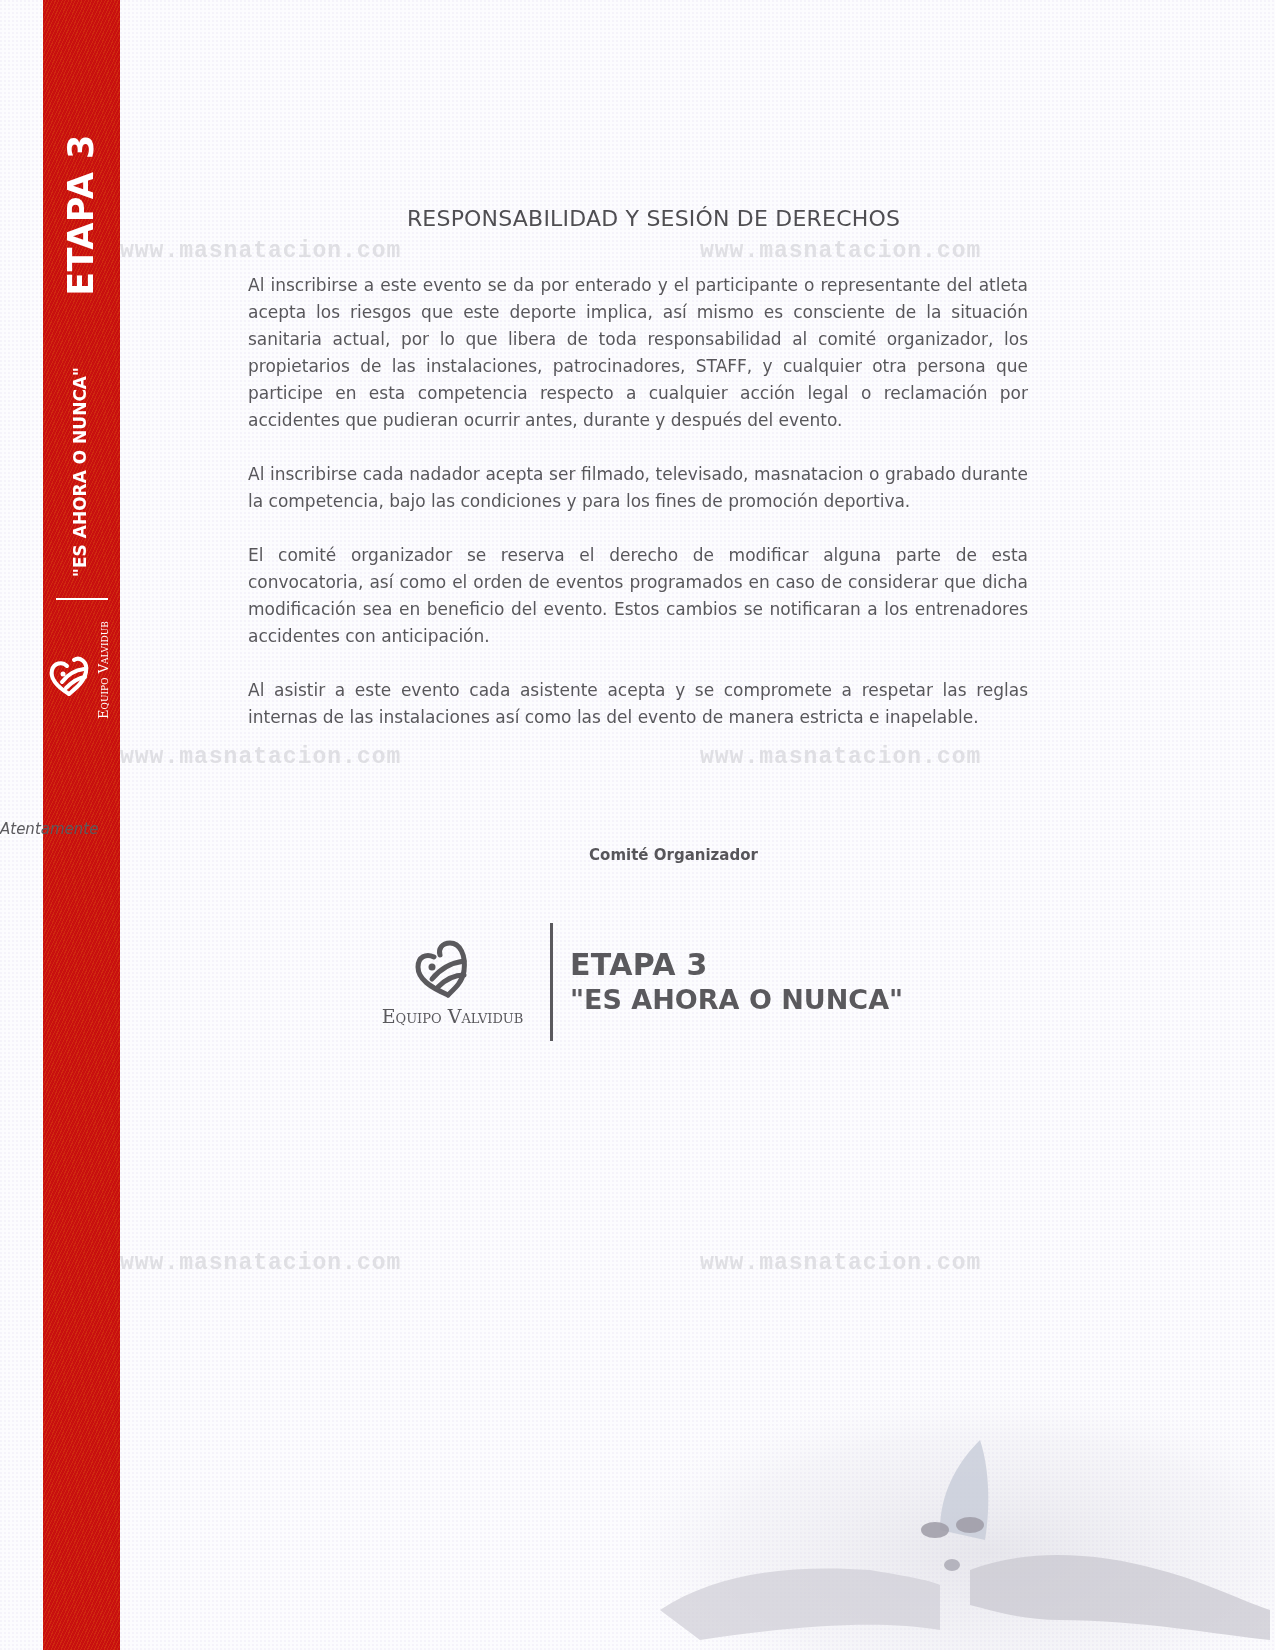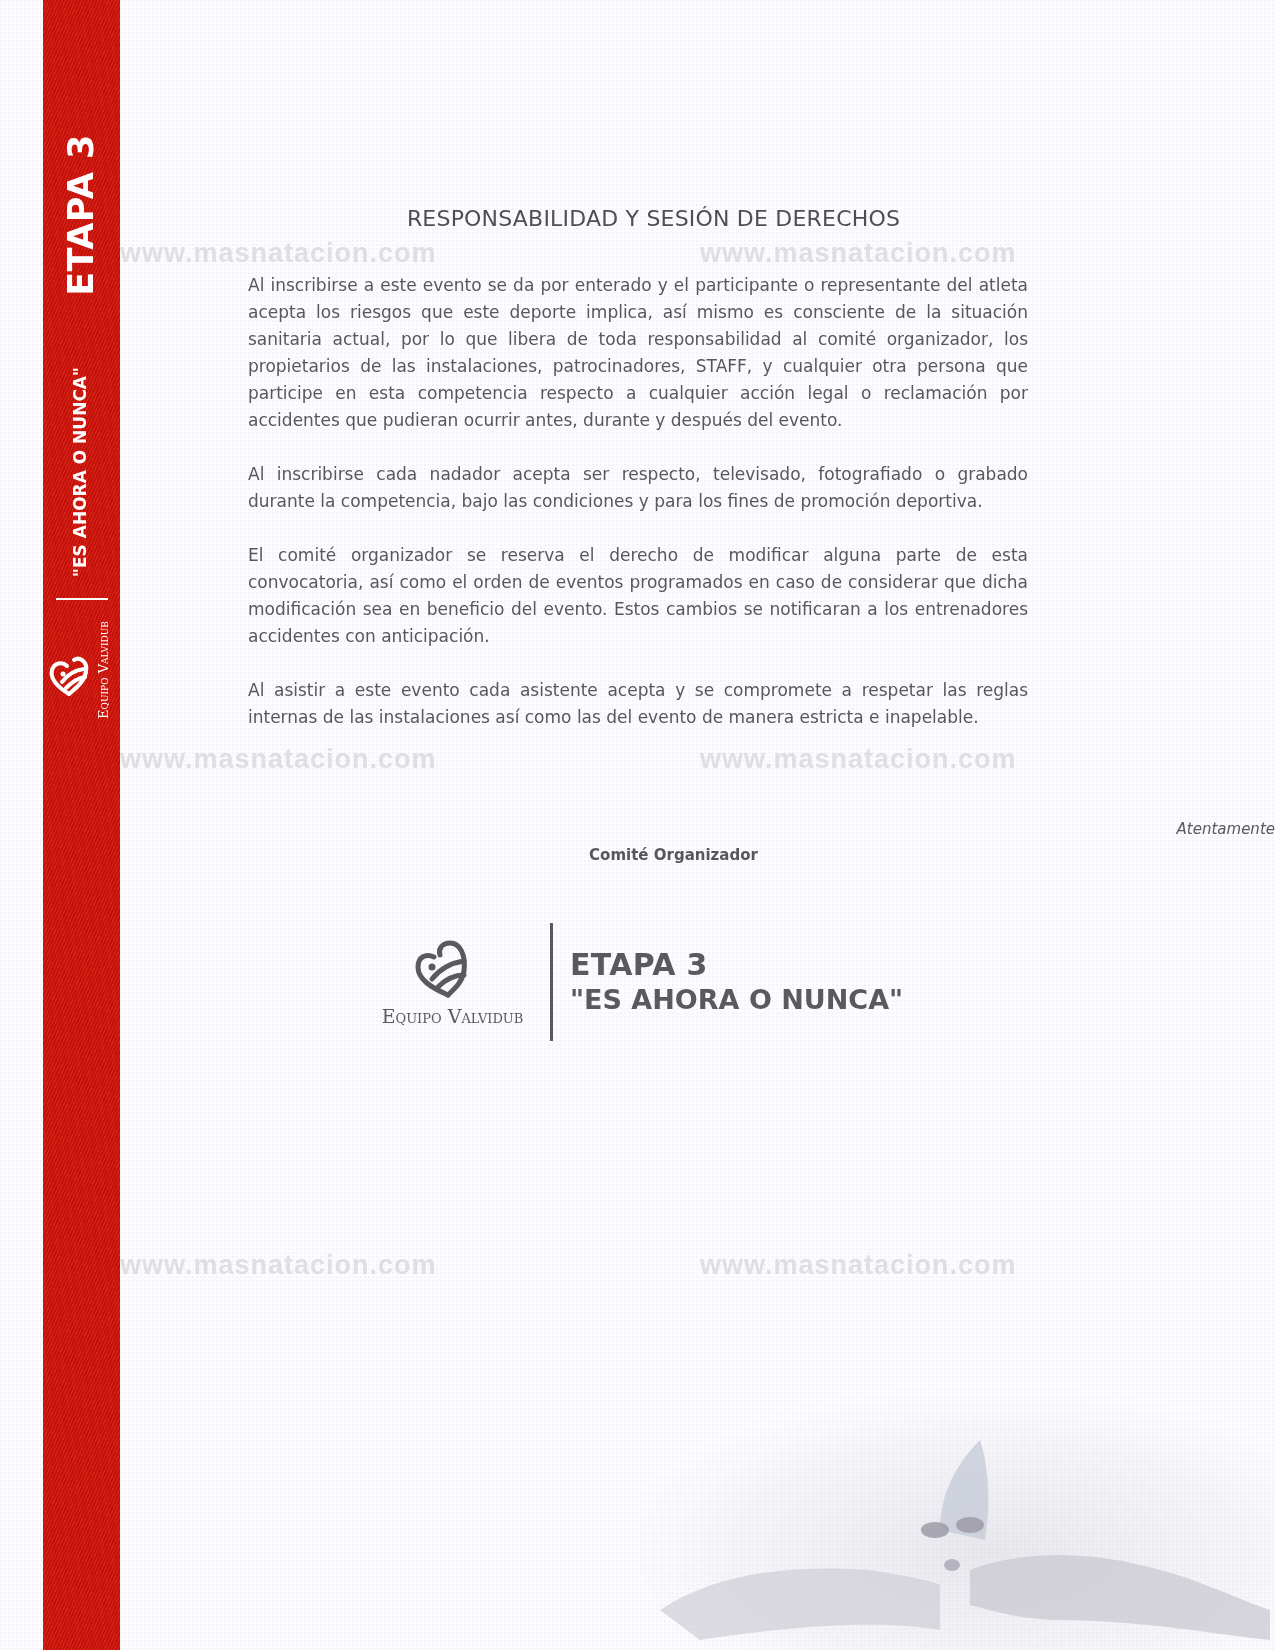--- a/index.html
+++ b/index.html
@@ -80,23 +80,23 @@
       white-space: nowrap;
       color: #ffffff;
       font-family: "DejaVu Serif", serif;
       font-size: 13px;
       font-variant: small-caps;
     }
     
     .watermark {
       position: absolute;
       color: rgba(200, 200, 206, 0.55);
-      font-family: Liberation Sans, sans-serif;
-      font-weight: bold;
-      font-size: 27px;
+      font-family: Liberation Mono, monospace;
+      font-weight: bold;
+      font-size: 23px;
       letter-spacing: 1px;
       white-space: nowrap;
     }
     
     .title {
       position: absolute;
       left: 0;
       width: 1275px;
       top: 206px;
       text-align: center;
@@ -119,21 +119,21 @@
       font-size: 17px;
       line-height: 27px;
       color: #58575b;
       text-align: justify;
     }
     .closing-1 {
       position: absolute;
       left: 0;
       width: 1275px;
       top: 820px;
-      text-align: right;
+      text-align: left;
       font-family: "DejaVu Sans", sans-serif;
       font-style: italic;
       font-size: 15px;
       color: #5a595d;
     }
     .closing-2 {
       position: absolute;
       left: 0;
       width: 1275px;
       top: 846px;
@@ -226,21 +226,21 @@
   <div class="watermark" style="left:700px; top:238px;">www.masnatacion.com</div>
   <div class="watermark" style="left:120px; top:744px;">www.masnatacion.com</div>
   <div class="watermark" style="left:700px; top:744px;">www.masnatacion.com</div>
   <div class="watermark" style="left:120px; top:1250px;">www.masnatacion.com</div>
   <div class="watermark" style="left:700px; top:1250px;">www.masnatacion.com</div>
 
   <div class="title">RESPONSABILIDAD Y SESIÓN DE DERECHOS</div>
 
   <div class="content">
     <p class="para">Al inscribirse a este evento se da por enterado y el participante o representante del atleta acepta  los riesgos que este deporte implica, así mismo es consciente de la situación sanitaria actual, por lo que  libera de toda responsabilidad al comité organizador, los propietarios de las instalaciones, patrocinadores, STAFF, y cualquier otra persona que participe en esta competencia respecto a cualquier acción legal o reclamación por accidentes que pudieran ocurrir antes, durante y después  del evento.</p>
-    <p class="para">Al inscribirse cada nadador acepta ser respecto, televisado, fotografiado o grabado durante la competencia, bajo las condiciones y para los fines de promoción deportiva.</p>
+    <p class="para">Al inscribirse cada nadador acepta ser filmado, televisado, masnatacion o grabado durante la competencia, bajo las condiciones y para los fines de promoción deportiva.</p>
     <p class="para">El comité organizador se reserva el derecho de modificar alguna parte de esta convocatoria, así como el orden de eventos programados en caso de considerar que dicha modificación sea en beneficio del evento. Estos cambios se notificaran  a los entrenadores accidentes con anticipación.</p>
     <p class="para">Al asistir a este evento cada asistente  acepta y se compromete a respetar las reglas internas de las instalaciones así como las del evento de manera estricta e inapelable.</p>
   </div>
 
   <div class="closing-1">Atentamente</div>
   <div class="closing-2">Comité Organizador</div>
 
   <svg class="logo-icon" viewBox="0 0 70 64">
     <g fill="none" stroke="#5a595d" stroke-width="5" stroke-linecap="round">
       <path d="M38 60 C20 52 8 44 8 32 C8 22 16 18 24 22"></path>

